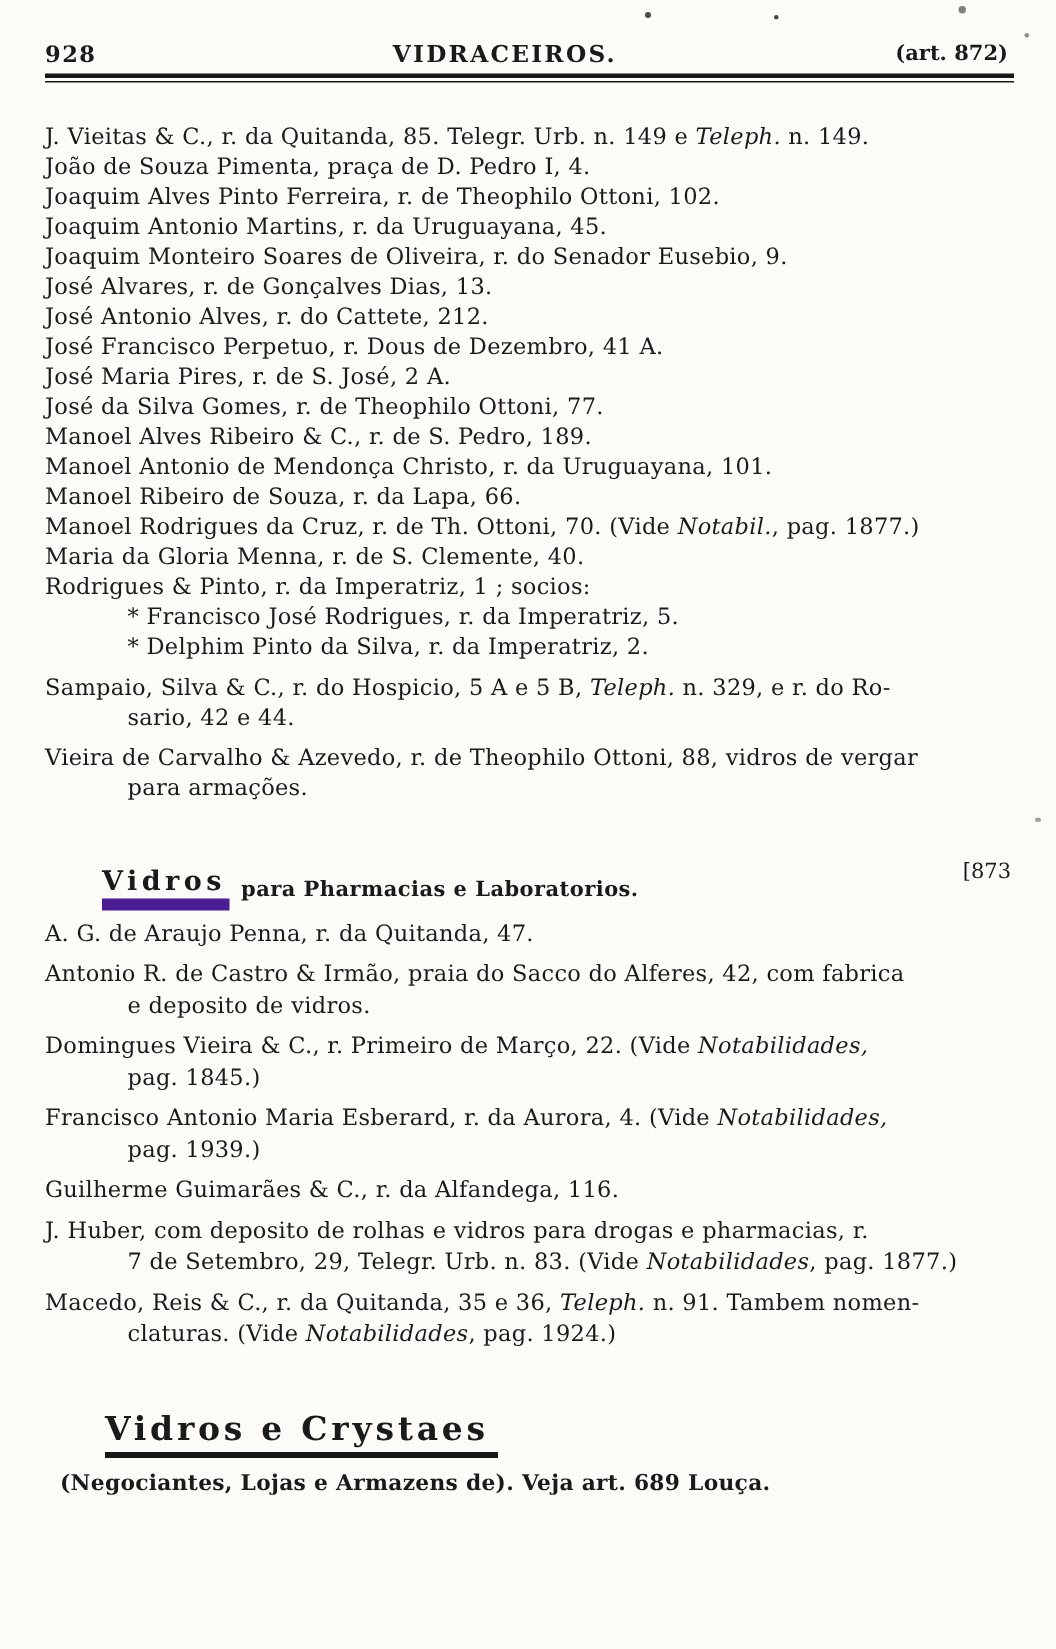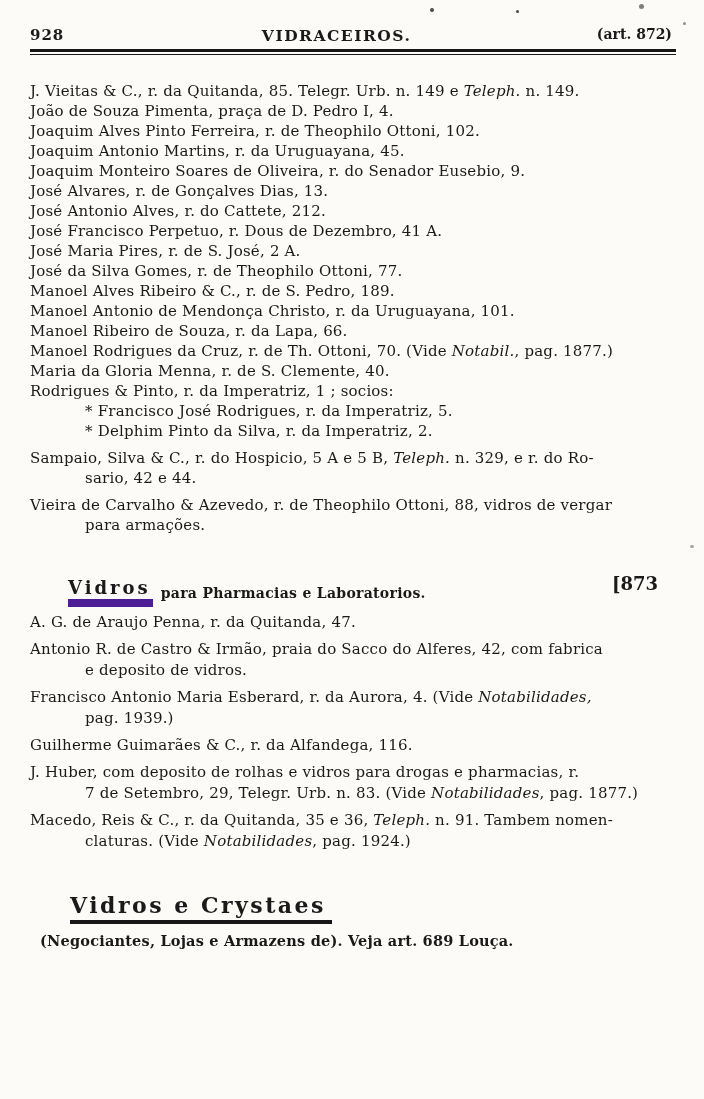--- a/index.html
+++ b/index.html
@@ -10,21 +10,21 @@
     background:#fcfbf7;
     color:#1a1a1a;
     font-family:"DejaVu Serif","Liberation Serif",serif;
     font-size:15px;
     overflow:hidden;
     box-sizing:border-box;
     padding:26px 28px 0 30px;
   }
   
   .runhead{
-    display:flex;justify-content:space-between;align-items:flex-start;
+    display:flex;justify-content:space-between;align-items:center;
     font-weight:bold;
     padding:0 4px 4px 0;
   }
   .runhead .pagenum{font-size:15px;letter-spacing:1px;}
   .runhead .title{font-size:15.5px;letter-spacing:1.5px;transform:translateX(6px);}
   .runhead .artnum{font-size:14px;}
   .rule{
     border-top:3px solid #171717;
     border-bottom:1px solid #171717;
     height:2px;
@@ -51,21 +51,21 @@
   .sec-head .word{
     font-weight:bold;font-size:18px;letter-spacing:3px;
     border-bottom:8px solid #4c1d95;
     padding:0 2px 1px 0;
   }
   .sec-head .rest{
     font-weight:bold;font-size:14px;letter-spacing:.3px;
     margin-left:8px;position:relative;top:4px;
   }
   .sec-head .artref{
-    font-weight:bold;font-size:18px;position:relative;top:-4px;right:18px;
+    font-weight:normal;font-size:14px;position:relative;top:-4px;right:2px;
   }
   .sec-head2{
     margin:40px 0 12px 40px;
   }
   .sec-head2 .word{
     font-weight:bold;font-size:22px;letter-spacing:2.5px;
     border-bottom:4px solid #171717;
     padding:0 6px 2px 0;
   }
   .note{
@@ -124,20 +124,21 @@
   <div class="sec-head">
     <span>
       <span class="word">Vidros</span><span class="rest">para Pharmacias e Laboratorios.</span>
     </span>
     <span class="artref">[873</span>
   </div>
 
   <div class="entries spaced">
       <p class="entry"><span>A. G. de Araujo Penna, r. da Quitanda, 47.</span></p>
       <p class="entry"><span>Antonio R. de Castro &amp; Irmão, praia do Sacco do Alferes, 42, com fabrica</span><br><span>e deposito de vidros.</span></p>
+      <p class="entry"><span>Domingues Vieira &amp; C., r. Primeiro de Março, 22. (Vide </span><i>Notabilidades,</i><br><span>pag. 1845.)</span></p>
       <p class="entry"><span>Francisco Antonio Maria Esberard, r. da Aurora, 4. (Vide </span><i>Notabilidades,</i><br><span>pag. 1939.)</span></p>
       <p class="entry"><span>Guilherme Guimarães &amp; C., r. da Alfandega, 116.</span></p>
       <p class="entry"><span>J. Huber, com deposito de rolhas e vidros para drogas e pharmacias, r.</span><br><span>7 de Setembro, 29, Telegr. Urb. n. 83. (Vide </span><i>Notabilidades</i><span>, pag. 1877.)</span></p>
       <p class="entry"><span>Macedo, Reis &amp; C., r. da Quitanda, 35 e 36, </span><i>Teleph.</i><span> n. 91. Tambem nomen-</span><br><span>claturas. (Vide </span><i>Notabilidades</i><span>, pag. 1924.)</span></p>
     </div>
 
   <div class="sec-head2">
     <span class="word">Vidros e Crystaes</span>
   </div>
   <p class="note">(Negociantes, Lojas e Armazens de). Veja art. 689 Louça.</p>

